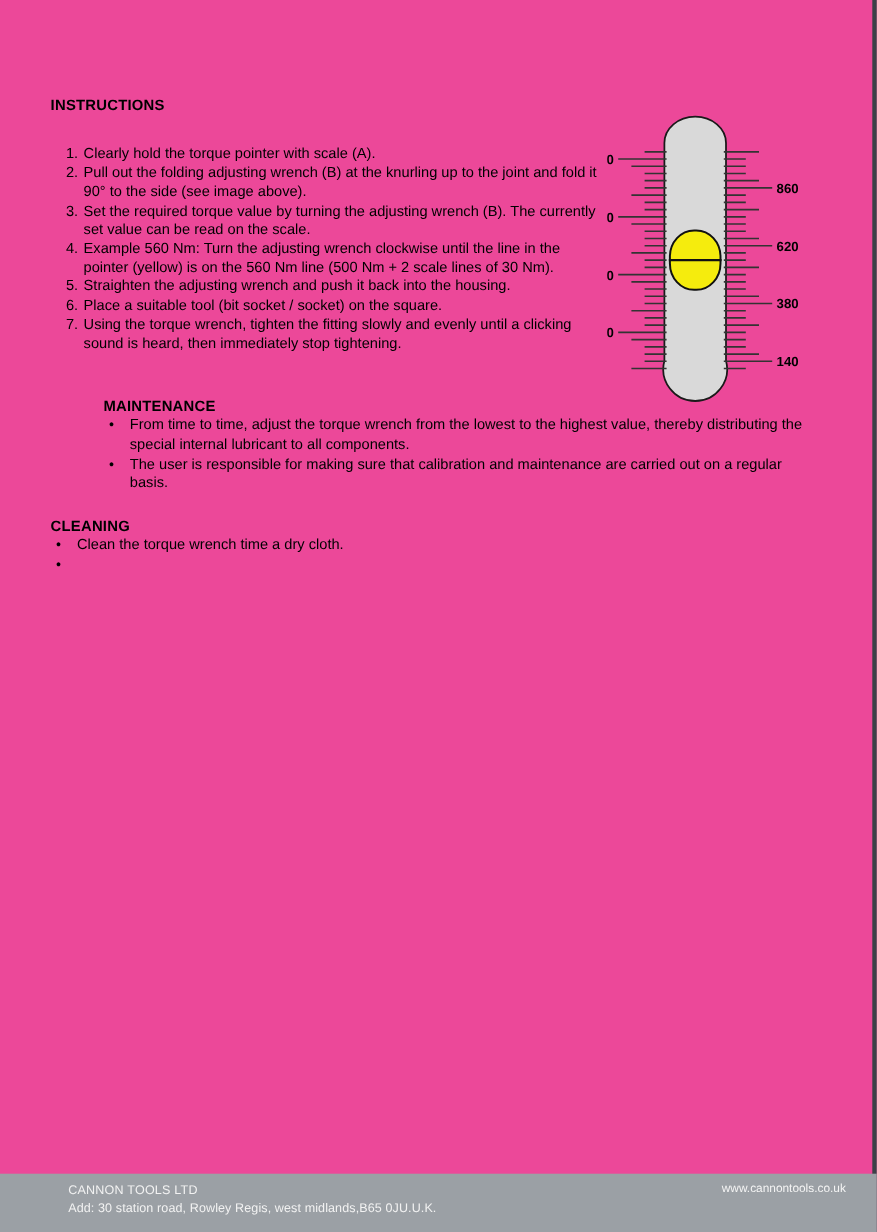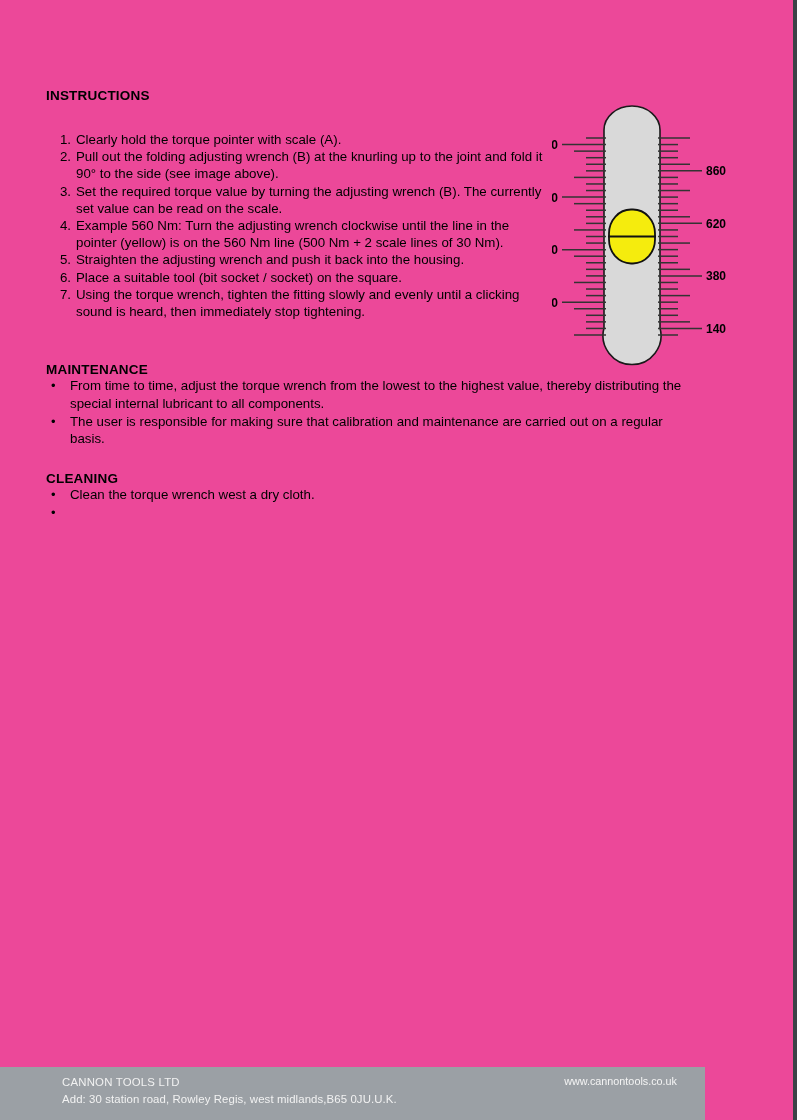--- a/index.html
+++ b/index.html
@@ -63,21 +63,21 @@
   }
   ol.steps li .num {
     position: absolute;
     left: 3px;
     top: 0;
     width: 22px;
     text-align: right;
     font-size: 13.3px;
   }
 
-  .block-maintenance { margin-top: 42px; }
+  .block-maintenance { margin-top: 42px; margin-left: 48px; }
   .block-cleaning { margin-top: 23px; }
 
   ul.bullets {
     margin: 0;
     padding: 0;
     list-style: none;
     width: 640px;
   }
   ul.bullets li {
     position: relative;
@@ -102,21 +102,21 @@
     width: 190px;
     height: 292px;
   }
   .gauge svg { display: block; }
 
   
   .footer {
     position: absolute;
     left: 0;
     bottom: 0;
-    width: 705px;
+    width: 797px;
     height: 53px;
     background: #9ba0a5;
   }
   .footer .company {
     position: absolute;
     left: 62px;
     top: 9px;
     font-size: 11.4px;
     color: #f2f2f2;
     letter-spacing: 0.2px;
@@ -193,21 +193,21 @@
           <span>The user is responsible for making sure that calibration and maintenance are carried out on a regular basis.</span>
         </li>
       </ul>
     </div>
 
     <div class="block-cleaning">
       <h2 class="section-title">CLEANING</h2>
       <ul class="bullets">
         <li>
           <span class="dot">•</span>
-          <span>Clean the torque wrench west a dry cloth.</span>
+          <span>Clean the torque wrench time a dry cloth.</span>
         </li>
         <li class="mt2">
           <span class="dot">•</span>
         </li>
       </ul>
     </div>
 
   </div>
 
   <div class="gauge">

